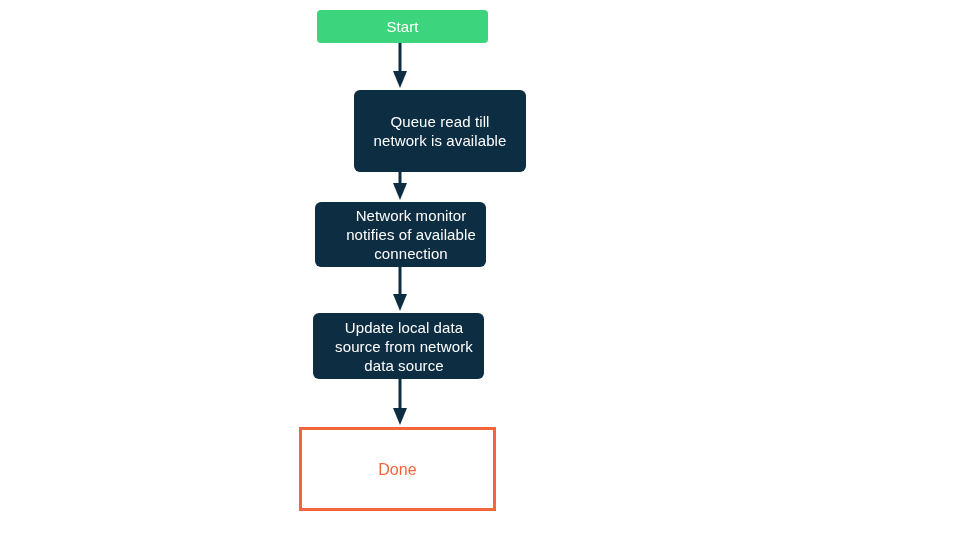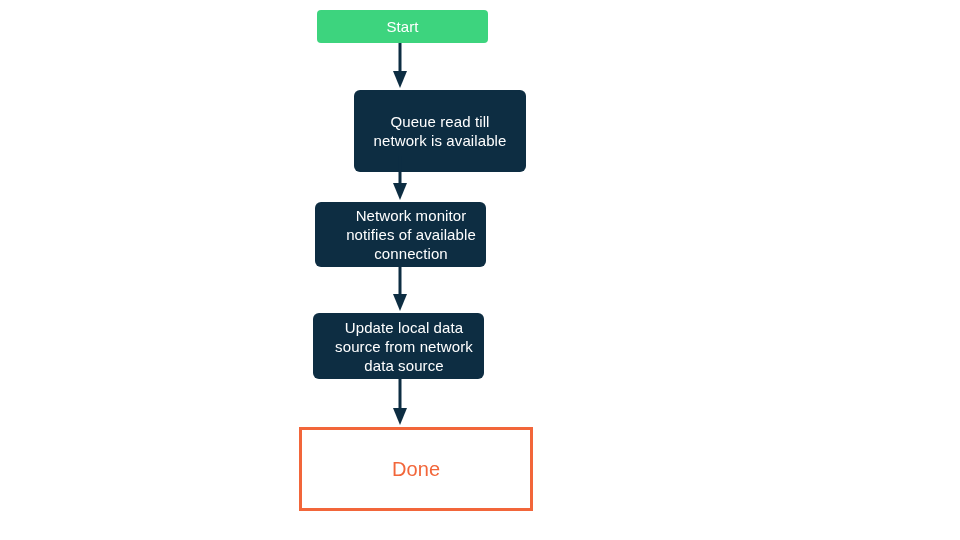--- a/index.html
+++ b/index.html
@@ -81,27 +81,27 @@
     top: 313px;
     width: 171px;
     height: 66px;
     padding-left: 11px;
   }
 
   
   .node-done {
     left: 299px;
     top: 427px;
-    width: 234px;
+    width: 197px;
     height: 84px;
     background: #ffffff;
     border: 3px solid #f2663a;
     border-radius: 0;
     color: #f2663a;
-    font-size: 20px;
+    font-size: 16px;
   }
 
   
   .arrow {
     position: absolute;
     left: 391px;
     width: 18px;
   }
   .arrow svg {
     display: block;

